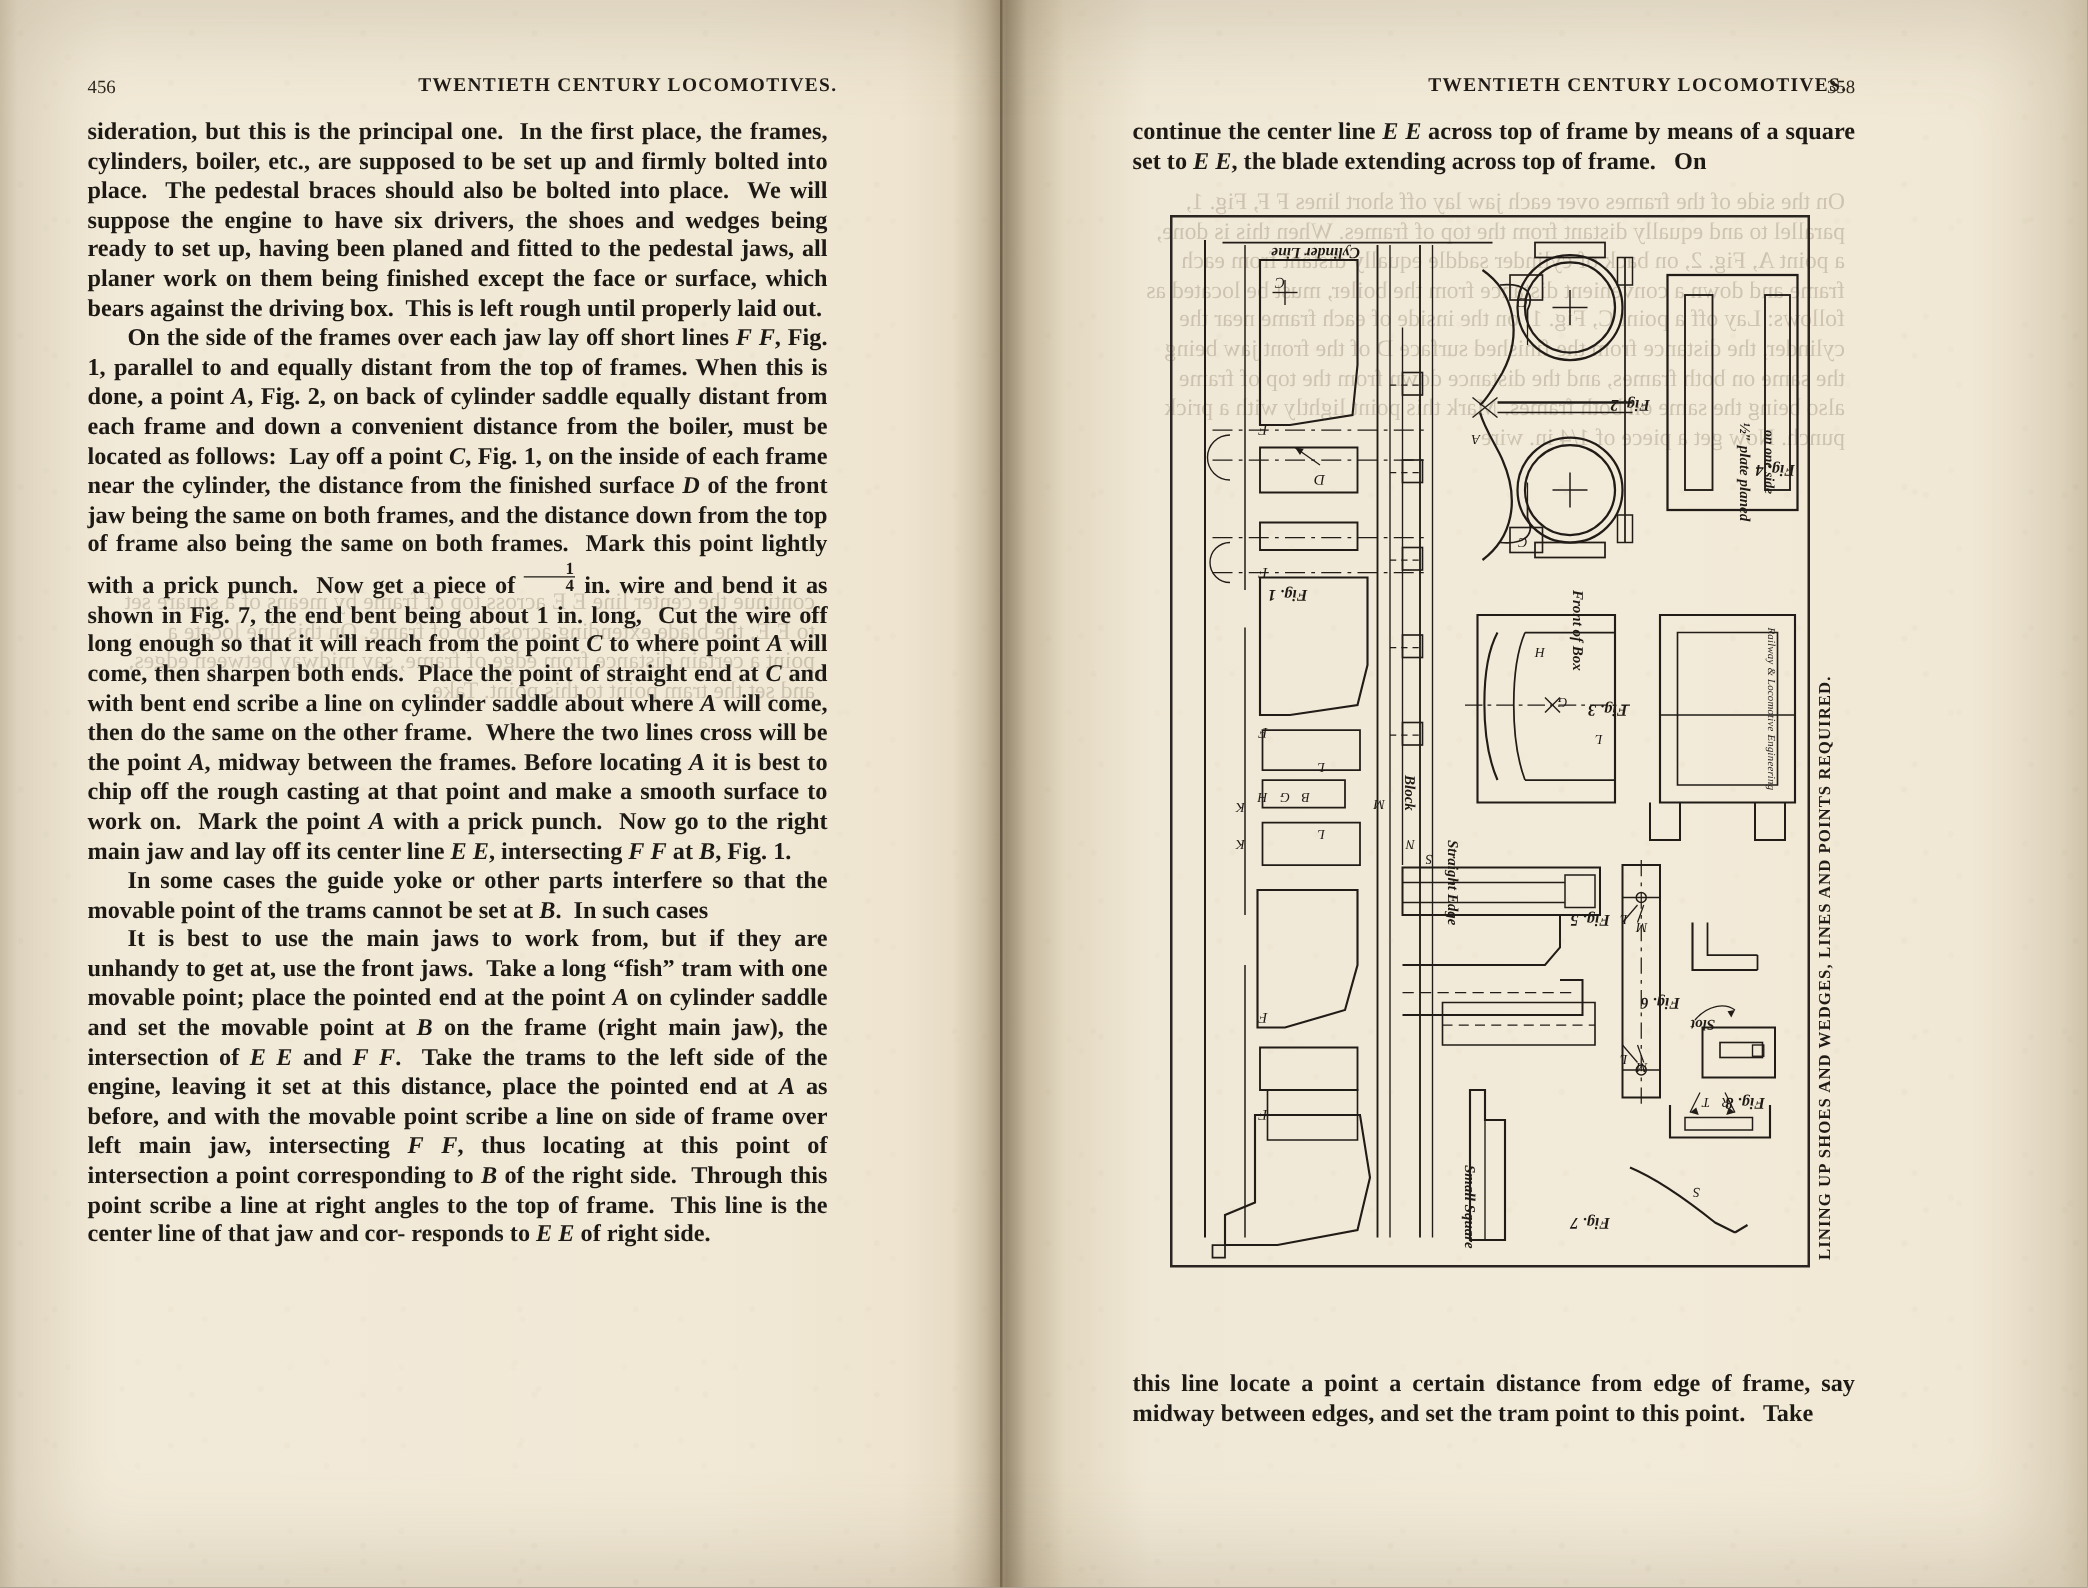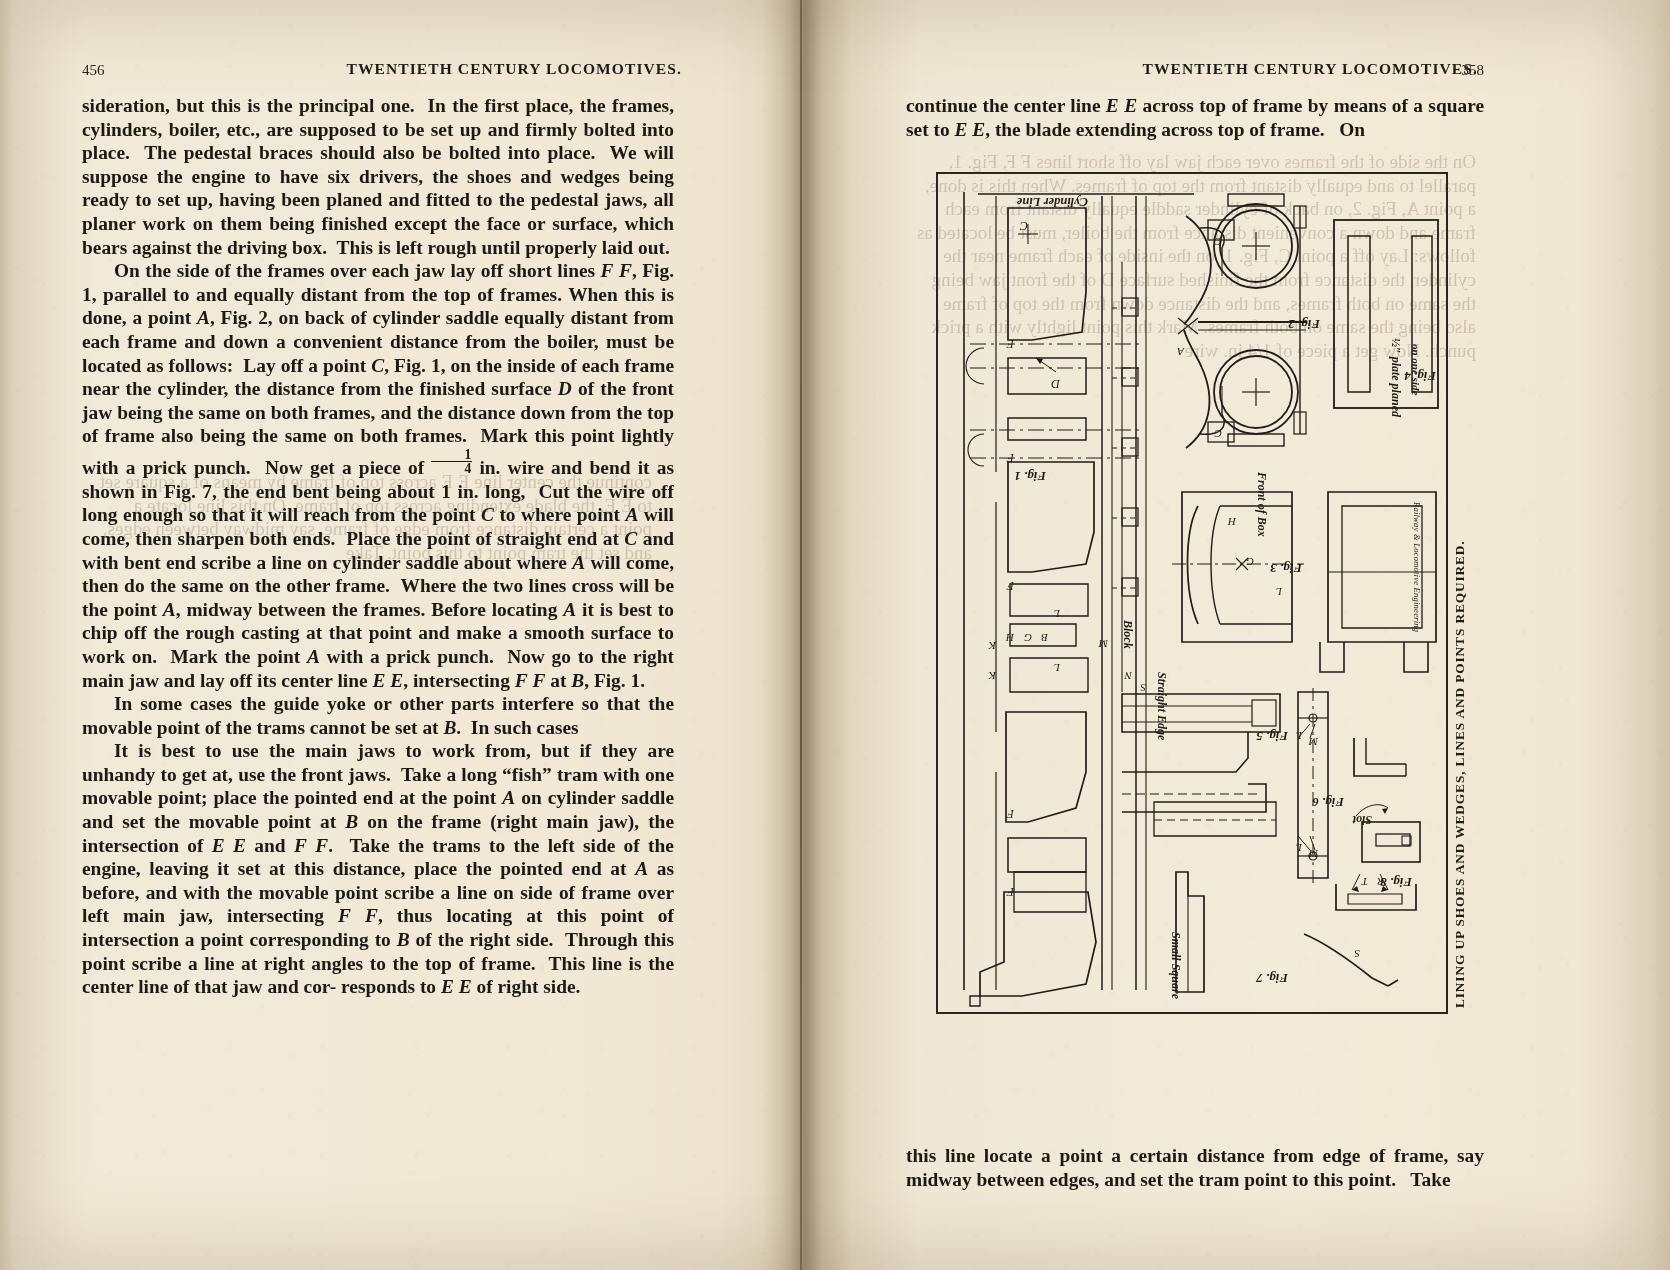--- a/index.html
+++ b/index.html
@@ -31,21 +31,21 @@
       radial-gradient(circle at 73% 13%, rgba(160,140,110,.12) 0 2px, transparent 3px),
       radial-gradient(circle at 88% 77%, rgba(160,140,110,.13) 0 2px, transparent 3px),
       radial-gradient(circle at 29% 88%, rgba(160,140,110,.11) 0 2px, transparent 3px),
       radial-gradient(circle at 61% 35%, rgba(160,140,110,.10) 0 2px, transparent 3px);
     background-size:137px 121px,93px 109px,151px 83px,111px 143px,127px 97px,89px 131px;}
   #vig{position:absolute;inset:0;pointer-events:none;
     box-shadow:inset 0 0 70px 24px rgba(120,100,70,.20);}
 
   
   .col{position:absolute;}
-  #col-left{left:82px;top:60px;width:592px;}
+  #col-left{left:70px;top:60px;width:592px;}
   #col-right{left:906px;top:60px;width:578px;}
 
   .runhead{position:relative;height:34px;}
   .runhead .title{
     position:absolute;left:0;right:0;text-align:right;
     font-size:15.5px;letter-spacing:1.1px;color:#1e1a16;
     font-variant:small-caps;font-weight:600;
   }
   #col-left .runhead .title{transform:translateX(8px);}
   #col-right .runhead .title{transform:translateX(-6px);}
@@ -161,21 +161,21 @@
     <div class="runhead">
       <span class="title">TWENTIETH CENTURY LOCOMOTIVES.</span>
       <span class="folio" id="folio-right">358</span>
     </div>
     <div class="body">
       <p>continue the center line <i>E&nbsp;E</i> across top of frame by means of a
         square set to <i>E&nbsp;E</i>, the blade extending across top of frame.&nbsp;&nbsp; On</p>
     </div>
   </div>
 
-  <div class="col" id="col-right-bottom" style="left:906px;top:1096px;width:578px;margin-top:48px;">
+  <div class="col" id="col-right-bottom" style="left:906px;top:1096px;width:578px;">
     <div class="body">
       <p>this line locate a point a certain distance from edge of frame, say
       midway between edges, and set the tram point to this point.&nbsp;&nbsp; Take</p>
     </div>
   </div>
 
   <div id="plate">
     <div id="plate-border"></div>
 
     <svg width="508" height="838" viewBox="0 0 508 838">

